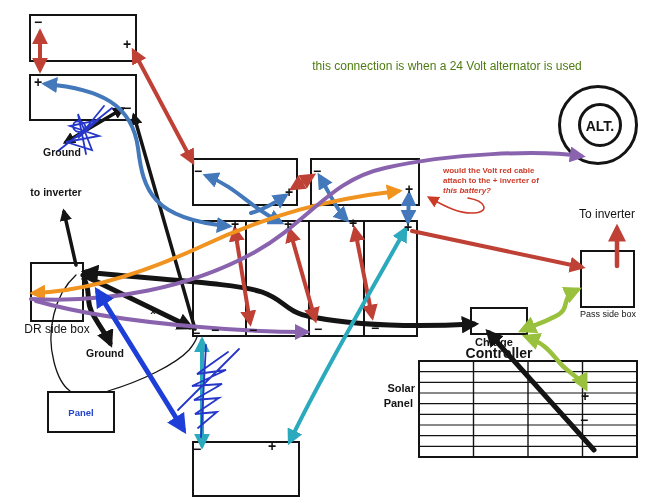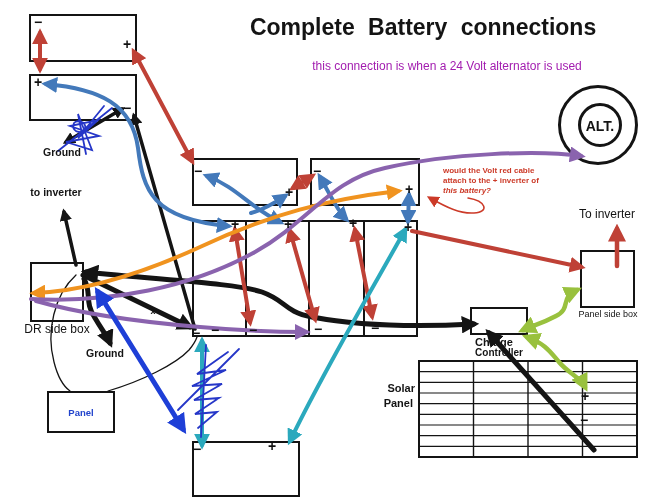--- a/index.html
+++ b/index.html
@@ -14,21 +14,21 @@
   .lbl{position:absolute;white-space:pre;line-height:1.05;color:#141414;font-weight:bold;}
   .lbl.c{transform:translate(-50%,-50%);text-align:center;}
   .lbl.l{transform:translate(0,-50%);}
   .lbl.r{transform:translate(-100%,-50%);text-align:right;}
   .term{position:absolute;transform:translate(-50%,-50%);font-weight:bold;
         font-size:14px;line-height:1;color:#111;}
   .circle{position:absolute;border:3px solid #141414;border-radius:50%;box-sizing:border-box;background:transparent;}
   #title{position:absolute;left:50%;top:14px;transform:translateX(-24%);
          font-size:23px;font-weight:bold;word-spacing:7px;color:#141414;white-space:pre;}
   #subtitle{position:absolute;left:447px;top:66px;transform:translate(-50%,-50%);
-            font-size:12px;color:#a21caf;white-space:pre;}
+            font-size:12px;color:#4d7c0f;white-space:pre;}
 </style>
 </head>
 <body>
 
 <div id="stage">
 
   <div id="boxes">
 
     <div class="circle" style="left:558px;top:85px;width:80px;height:80px;"></div>
     <div class="circle" style="left:578px;top:103px;width:44px;height:44px;"></div>
@@ -134,34 +134,33 @@
 
       <path class="scol-green" stroke-width="4.5" d="M577,290 C559,298 572,308 556,316 C541,324 534,325 523,330" marker-start="url(#m-green)" marker-end="url(#m-green)" stroke="#99c13e"></path>
       <path class="scol-green" stroke-width="4.5" d="M527,337 C546,344 551,353 559,362 C568,373 580,377 585,387" marker-start="url(#m-green)" marker-end="url(#m-green)" stroke="#99c13e"></path>
 
       <path class="scol-ink" stroke-width="1.8" d="M104,106 L78,138 L98,120 L70,126 L99,136 L66,142 L92,150 L78,114 L86,154 M58,151 L112,108 M81,122 C72,118 70,131 79,132 C87,133 87,123 81,122" stroke="#2536c8"></path>
       <path class="scol-ink" stroke-width="1.8" d="M228,352 L197,374 L226,370 L192,386 L222,384 L194,400 L219,398 L195,414 L217,412 L198,428 M178,410 L239,349 M206,345 L201,437" stroke="#2536c8"></path>
     </g>
   </svg>
 
   <div id="labels">
-    <div id="title">Complete Battery connections</div>
     <div id="subtitle">this connection is when a 24 Volt alternator is used</div>
     <div class="lbl c" style="left:600px;top:126px;font-size:14px;">ALT.</div>
   <div class="lbl c" style="left: 62px; top: 153px; font-size: 10.5px; font-weight: bold; color: rgb(20, 20, 20);">Ground</div>
       <div class="lbl c" style="left: 56px; top: 193px; font-size: 10.5px; font-weight: bold; color: rgb(20, 20, 20);">to inverter</div>
       <div class="lbl c" style="left: 105px; top: 354px; font-size: 10.5px; font-weight: bold; color: rgb(20, 20, 20);">Ground</div>
       <div class="lbl c" style="left: 153px; top: 312px; font-size: 9px; font-weight: bold; color: rgb(20, 20, 20);">x</div>
       <div class="lbl c" style="left: 57px; top: 329px; font-size: 12px; font-weight: normal; color: rgb(20, 20, 20);">DR side box</div>
       <div class="lbl c" style="left: 81px; top: 413px; font-size: 9.5px; font-weight: bold; color: rgb(34, 68, 204);">Panel</div>
       <div class="lbl c" style="left: 494px; top: 343px; font-size: 11px; font-weight: bold; color: rgb(20, 20, 20);">Charge</div>
-      <div class="lbl c" style="left: 499px; top: 353px; font-size: 10px; font-weight: bold; color: rgb(20, 20, 20);">Controller</div>
+      <div class="lbl c" style="left: 499px; top: 353px; font-size: 14px; font-weight: bold; color: rgb(20, 20, 20);">Controller</div>
       <div class="lbl r" style="left: 415px; top: 389px; font-size: 11px; font-weight: bold; color: rgb(20, 20, 20);">Solar</div>
       <div class="lbl r" style="left: 413px; top: 404px; font-size: 11px; font-weight: bold; color: rgb(20, 20, 20);">Panel</div>
-      <div class="lbl c" style="left: 608px; top: 315px; font-size: 9px; font-weight: normal; color: rgb(20, 20, 20);">Panel side box</div>
+      <div class="lbl c" style="left: 608px; top: 315px; font-size: 9px; font-weight: normal; color: rgb(20, 20, 20);">Pass side box</div>
       <div class="lbl c" style="left: 607px; top: 214px; font-size: 12px; font-weight: normal; color: rgb(20, 20, 20);">To inverter</div>
       <div class="lbl l" style="left: 443px; top: 171px; font-size: 8px; font-weight: bold; color: rgb(204, 58, 40);">would the Volt red cable</div>
       <div class="lbl l" style="left: 443px; top: 181px; font-size: 8px; font-weight: bold; color: rgb(204, 58, 40);">attach to the + inverter of</div>
       <div class="lbl l" style="left: 443px; top: 191px; font-size: 8px; font-weight: bold; color: rgb(204, 58, 40); font-style: italic;">this battery?</div>
       <div class="term" style="left: 38px; top: 22px;">−</div>
       <div class="term" style="left: 127px; top: 44px;">+</div>
       <div class="term" style="left: 38px; top: 82px;">+</div>
       <div class="term" style="left: 127px; top: 108px;">−</div>
       <div class="term" style="left: 198px; top: 171px;">−</div>
       <div class="term" style="left: 289px; top: 192px;">+</div>

